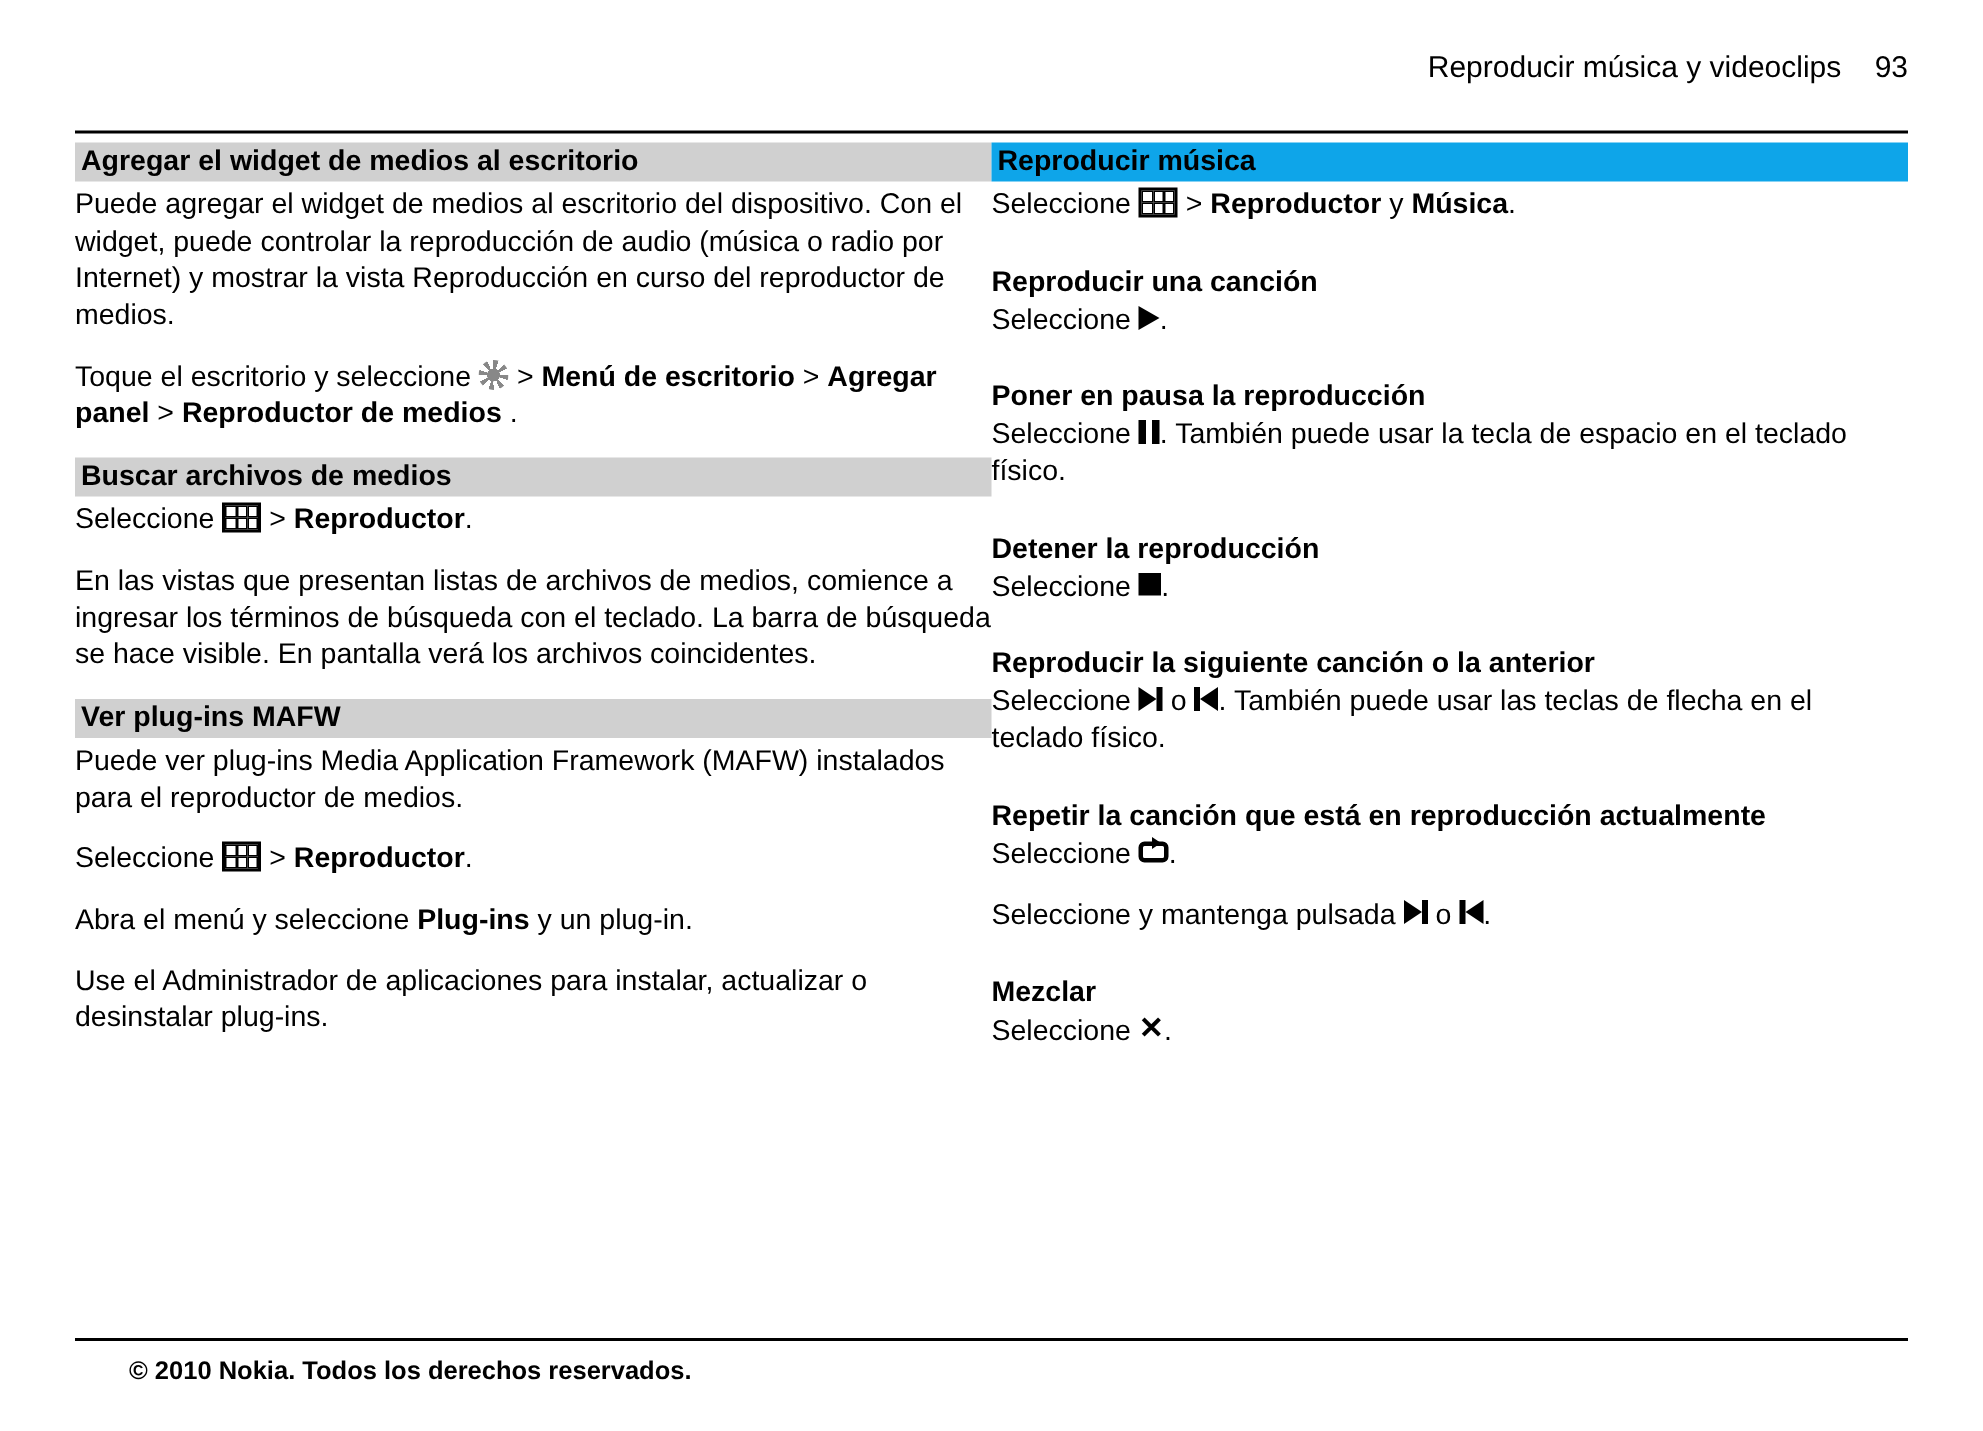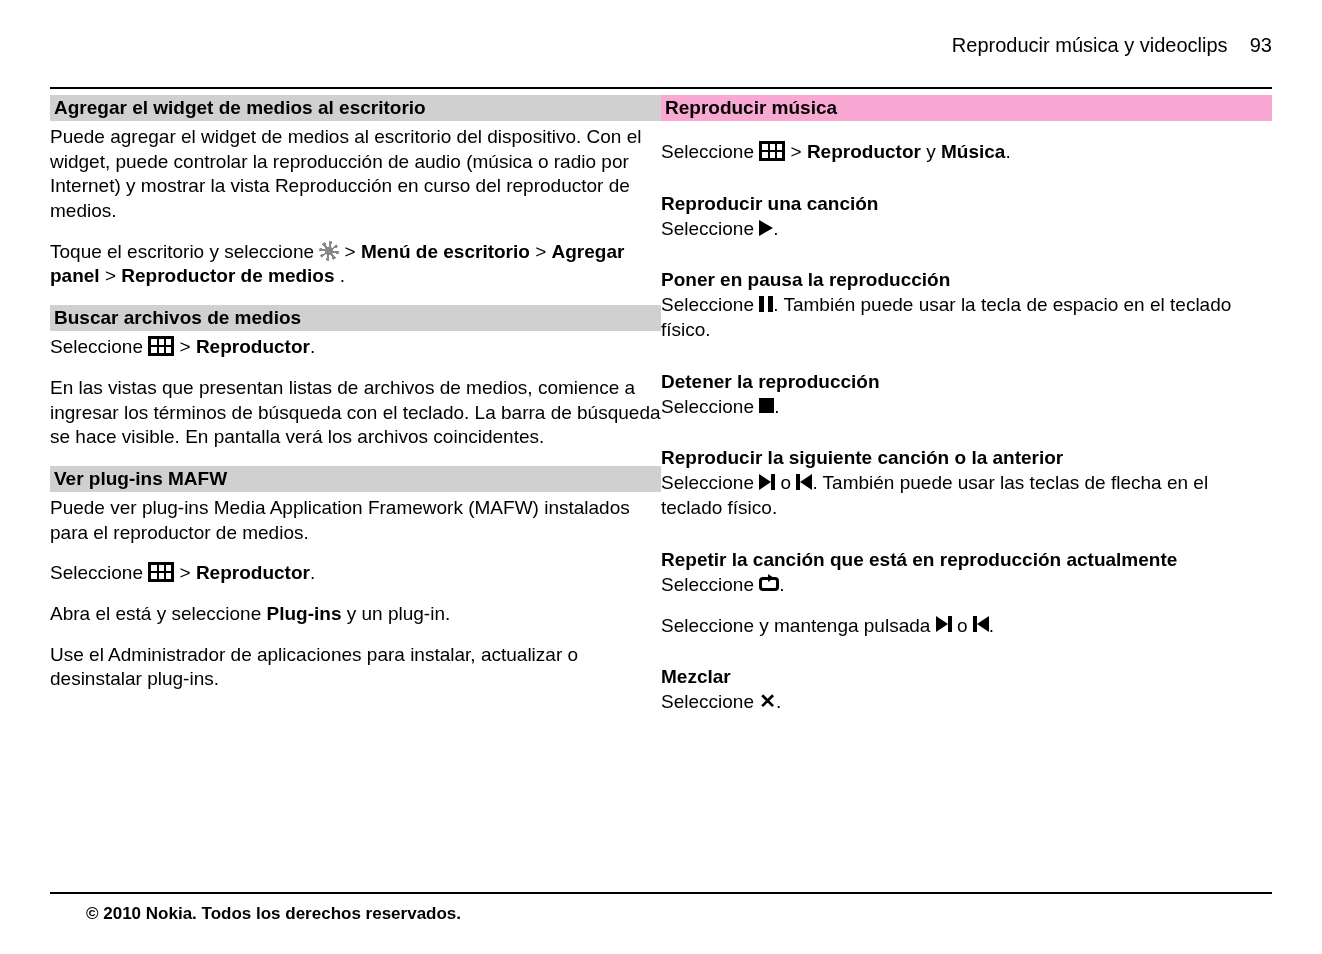--- a/index.html
+++ b/index.html
@@ -28,25 +28,25 @@
   }
   .col { flex: 1; }
   .sec-title {
     background: #d0d0d0;
     font-weight: bold;
     font-size: 19px;
     padding: 2px 4px;
     margin-bottom: 4px;
   }
   .sub-title {
-    background: #f9a8d4;
+    background: #0ea5e9;
     font-weight: bold;
     font-size: 19px;
     padding: 2px 4px;
-    margin-bottom: 19px;
+    margin-bottom: 4px;
   }
   .para {
     font-size: 19px;
     line-height: 1.3;
     margin-bottom: 16px;
   }
   .h4 {
     font-weight: bold;
     font-size: 19px;
     margin-bottom: 2px;
@@ -194,21 +194,21 @@
           <span></span>
           <span></span>
           <span></span>
           <span></span>
           <span></span>
         </span>
       <span> &gt; </span>
       <span class="b">Reproductor</span><span>.</span>
     </p>
     <p class="para">
-      <span>Abra el está y seleccione </span><span class="b">Plug-ins</span><span> y un plug-in.</span>
+      <span>Abra el menú y seleccione </span><span class="b">Plug-ins</span><span> y un plug-in.</span>
     </p>
     <p class="para">Use el Administrador de aplicaciones para instalar, actualizar o desinstalar plug-ins.</p>
   </div>
 
   <div class="col">
     <div class="sub-title">Reproducir música</div>
     <p class="para">
       <span>Seleccione </span>
       <span class="icon grid-icon">
           <span></span>

